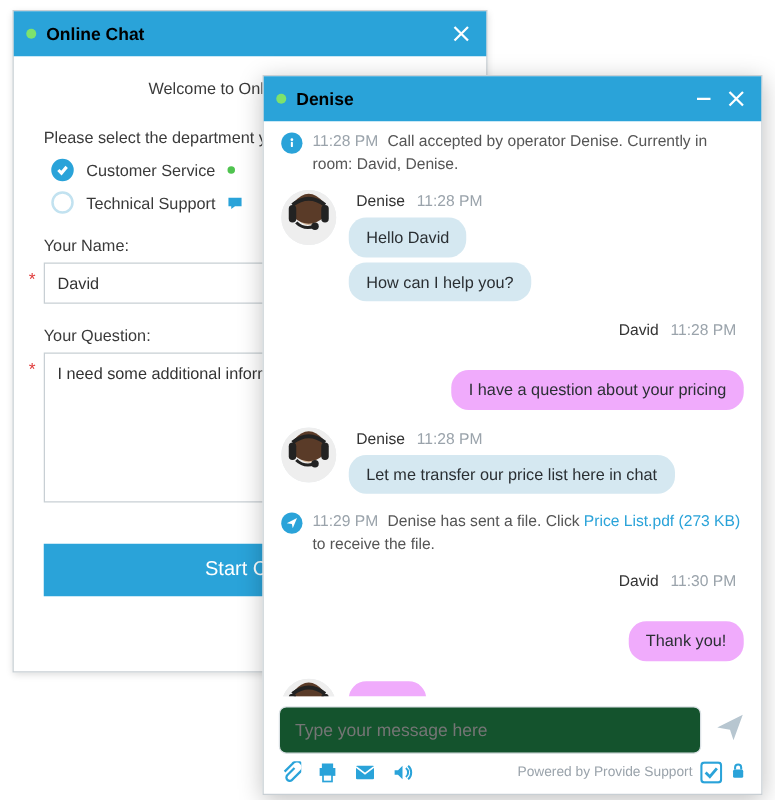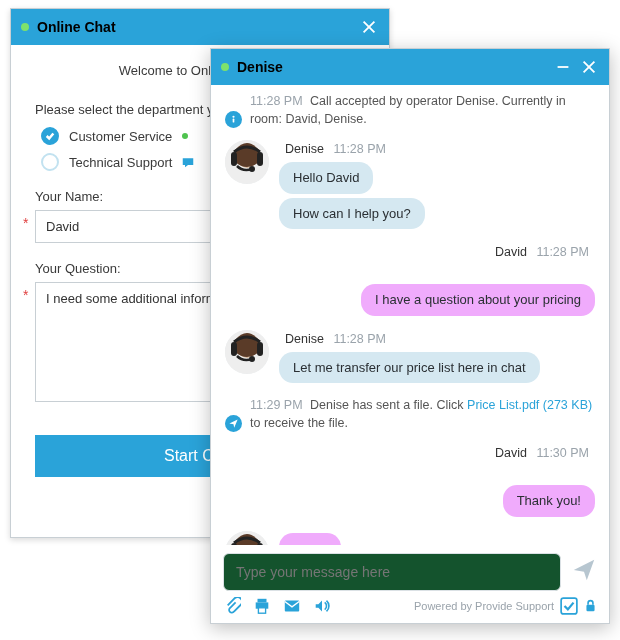--- a/index.html
+++ b/index.html
@@ -53,30 +53,30 @@
   .textarea { height: 120px; resize:none; font-family: inherit; }
 
   .start-btn {
     margin-top: 30px; width: 100%; background:#2aa3d9;
     color:#fff; text-align:center; padding: 12px 0;
     font-size: 16px; cursor:pointer; border:none;
   }
 
   
   .chat {
-    position: absolute; left: 210px; top: 48px;
+    position: absolute; left: 210px; top: 60px;
     width: 400px; height: 576px;
     background: #fff;
     border: 1px solid #c8cfd4;
     box-shadow: 0 4px 18px rgba(0,0,0,0.25);
     display:flex; flex-direction:column;
   }
   .chat-body { flex:1; overflow:hidden; padding: 8px 14px 0 14px; font-size: 12.5px; color:#444; }
 
-  .sys-row { display:flex; align-items:flex-end; margin-bottom:12px; }
+  .sys-row { display:flex; align-items:flex-start; margin-bottom:12px; }
   .sys-ico {
     width:17px; height:17px; border-radius:50%; background:#2aa3d9;
     display:inline-flex; align-items:center; justify-content:center;
     flex-shrink:0; margin-right:8px; margin-top:1px;
   }
   .sys-ico svg { width:11px; height:11px; fill:#fff; }
   .sys-txt { line-height:1.4; color:#555; }
   .sys-time { color:#9aa3ab; margin-right:4px; }
 
   .msg-group { display:flex; align-items:flex-start; margin-bottom:12px; }

